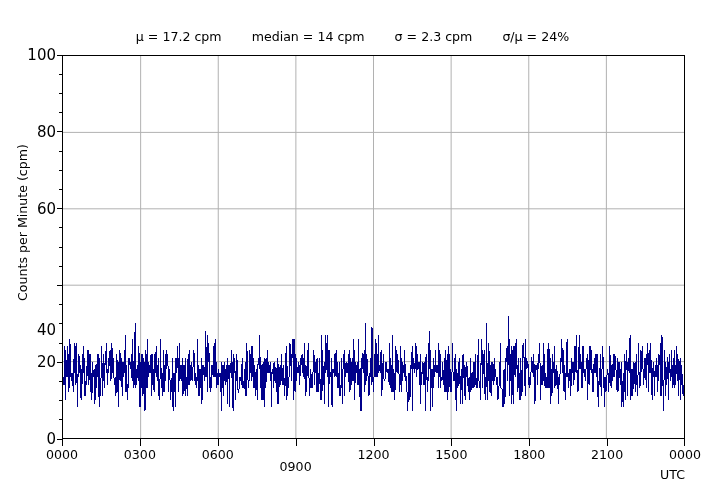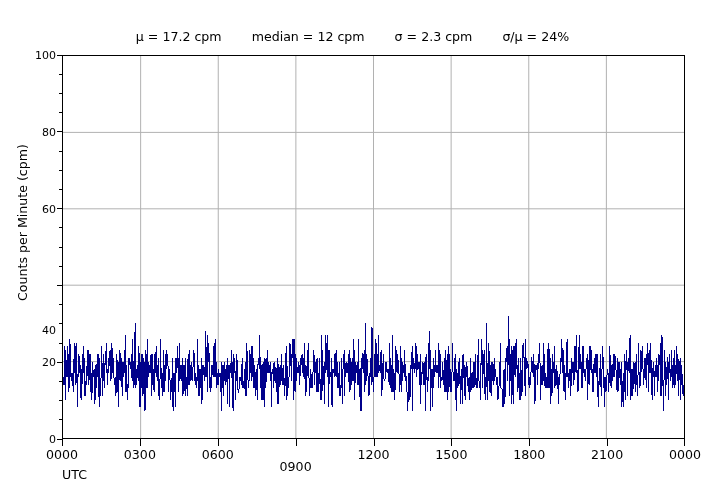--- a/index.html
+++ b/index.html
@@ -73,21 +73,21 @@
     font-size: 12.6px;
     transform: rotate(-90deg);
     transform-origin: center center;
     color: #000000;
   }
   .y-tick-label {
     position: absolute;
     right: 0;
     width: 52px;
     text-align: right;
-    font-size: 11px;
+    font-size: 15px;
     color: #000000;
     transform: translateY(-50%);
   }
   #y-ticks-labels {
     position: absolute;
     left: 0;
     top: 55px;
     width: 56px;
     height: 384px;
   }
@@ -142,32 +142,32 @@
     margin-left: -40px;
     text-align: center;
     font-size: 12.6px;
     color: #000000;
   }
   #x-axis-label {
     position: absolute;
     left: 62px;
     top: 467px;
     width: 623px;
-    text-align: left;
+    text-align: right;
     font-size: 12.6px;
     color: #000000;
   }
 </style>
 </head>
 <body>
 
 <div id="figure">
 
 
-  <div id="chart-subtitle"><span>μ = 17.2 cpm</span><span class="stat-sep"></span><span>median = 12 cpm</span><span class="stat-sep"></span><span>σ = 2.3 cpm</span><span class="stat-sep"></span><span>σ/μ = 24%</span></div>
+  <div id="chart-subtitle"><span>μ = 17.2 cpm</span><span class="stat-sep"></span><span>median = 14 cpm</span><span class="stat-sep"></span><span>σ = 2.3 cpm</span><span class="stat-sep"></span><span>σ/μ = 24%</span></div>
 
   <div id="y-axis-label">Counts per Minute (cpm)</div>
 
   <div id="y-ticks-labels">
       <div class="y-tick-label" style="top: 384px;">0</div>
       <div class="y-tick-label" style="top: 307.2px;">20</div>
       <div class="y-tick-label" style="top: 230.4px; margin-top: 45px;">40</div>
       <div class="y-tick-label" style="top: 153.6px;">60</div>
       <div class="y-tick-label" style="top: 76.8px;">80</div>
       <div class="y-tick-label" style="top: 0px;">100</div>

